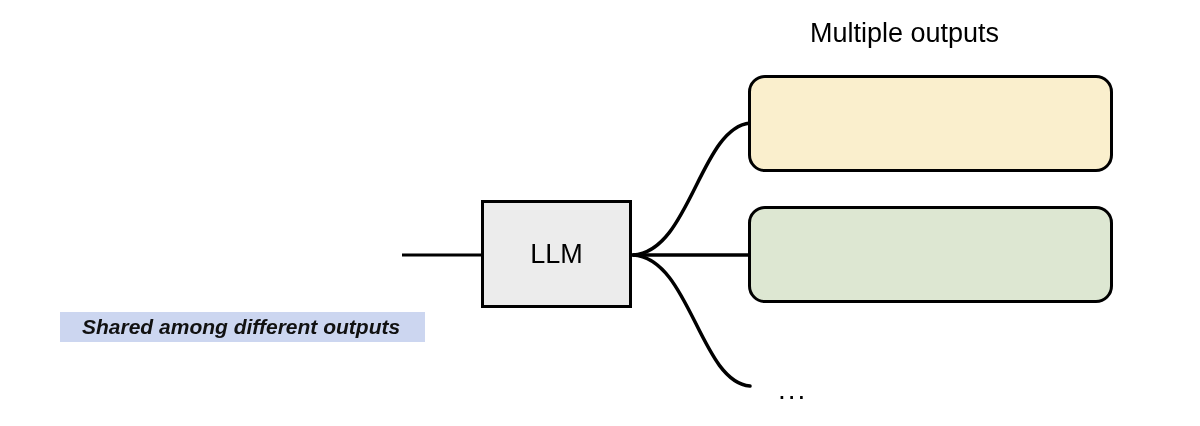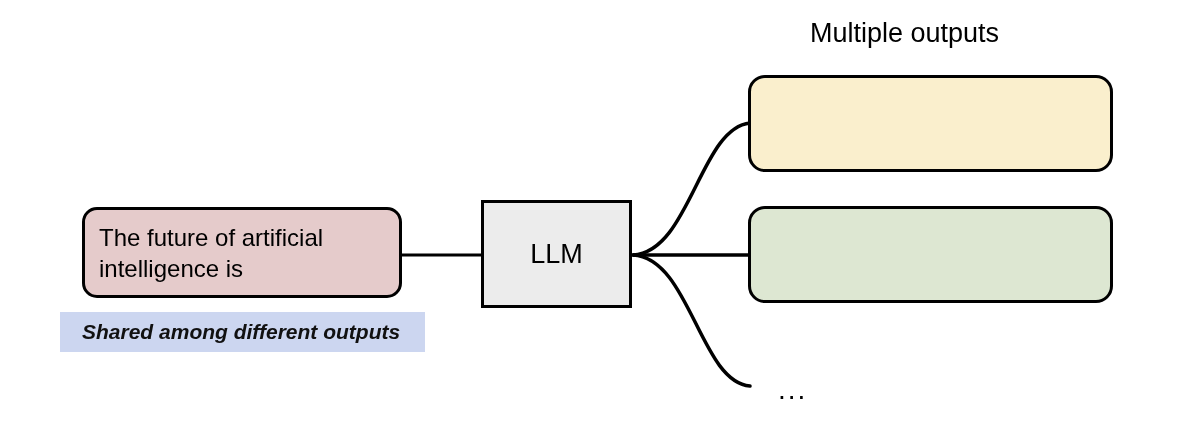--- a/index.html
+++ b/index.html
@@ -58,21 +58,21 @@
   #prompt-box .txt {
     font-size: 24px;
     line-height: 31px;
     color: #000000;
   }
   #shared-note {
     position: absolute;
     left: 60px;
     top: 312px;
     width: 365px;
-    height: 40px;
+    height: 30px;
     background: #ccd6f0;
     display: flex;
     align-items: center;
     padding-left: 22px;
     box-sizing: border-box;
   }
   #shared-note .txt {
     font-size: 21px;
     font-style: italic;
     font-weight: bold;
@@ -129,23 +129,20 @@
     <line x1="402" y1="255" x2="483" y2="255" stroke="#000000" stroke-width="3"></line>
 
     <path d="M 633 255 C 690 252, 700 128, 750 123" fill="none" stroke="#000000" stroke-width="3.5" stroke-linecap="round"></path>
 
     <line x1="633" y1="255" x2="750" y2="255" stroke="#000000" stroke-width="3.5"></line>
 
     <path d="M 633 255 C 690 258, 700 382, 750 386" fill="none" stroke="#000000" stroke-width="3.5" stroke-linecap="round"></path>
   </svg>
 
 
-  <div class="node" id="prompt-box">
-    <span class="txt">The future of artificial intelligence is</span>
-  </div>
 
   <div id="shared-note">
     <span class="txt">Shared among different outputs</span>
   </div>
 
   <div class="node" id="llm-box">
     <span class="txt">LLM</span>
   </div>
 
   <div class="label-plain" id="outputs-label">Multiple outputs</div>

